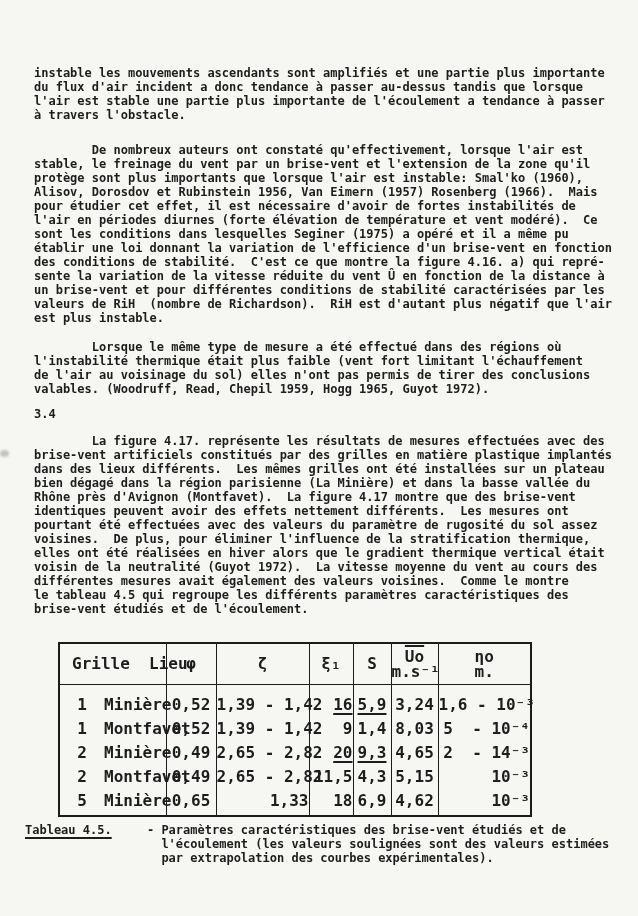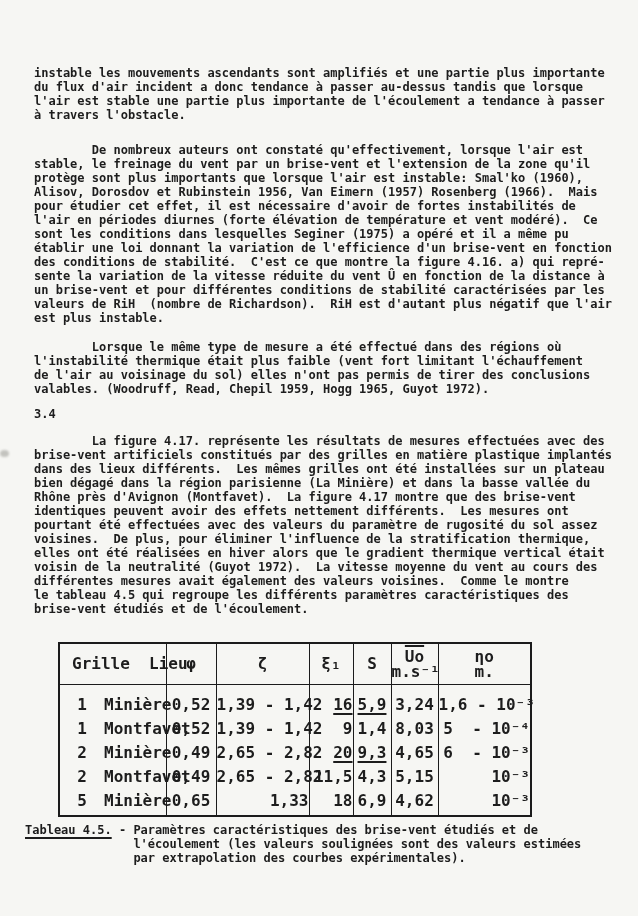--- a/index.html
+++ b/index.html
@@ -84,20 +84,21 @@
   .uline {
     text-decoration: underline;
     text-underline-offset: 3px;
     text-decoration-thickness: 1.5px;
     text-align: right;
   }
   .table-caption {
     display: flex;
     margin: 6px 0 0 -9px;
     align-items: flex-start;
+    gap: 28px;
   }
   .caption-label {
     white-space: pre;
     text-decoration: underline;
     text-underline-offset: 3px;
     text-decoration-thickness: 1.5px;
     flex: 0 0 auto;
   }
   .caption-text { white-space: pre-wrap; }
   .smudge {
@@ -208,21 +209,21 @@
           <td class="c7"><span>5  - 10⁻⁴</span></td>
         </tr>
         <tr>
           <td class="c0"><span>2</span></td>
           <td class="c1"><span>Minière</span></td>
           <td class="c2"><span>0,49</span></td>
           <td class="c3"><span>2,65 - 2,82</span></td>
           <td class="c4"><span class="uline">20</span></td>
           <td class="c5"><span class="uline">9,3</span></td>
           <td class="c6"><span>4,65</span></td>
-          <td class="c7"><span>6  - 10⁻³</span></td>
+          <td class="c7"><span>2  - 14⁻³</span></td>
         </tr>
         <tr>
           <td class="c0"><span>2</span></td>
           <td class="c1"><span>Montfavet</span></td>
           <td class="c2"><span>0,49</span></td>
           <td class="c3"><span>2,65 - 2,82</span></td>
           <td class="c4"><span>11,5</span></td>
           <td class="c5"><span>4,3</span></td>
           <td class="c6"><span>5,15</span></td>
           <td class="c7"><span>10⁻³</span></td>

